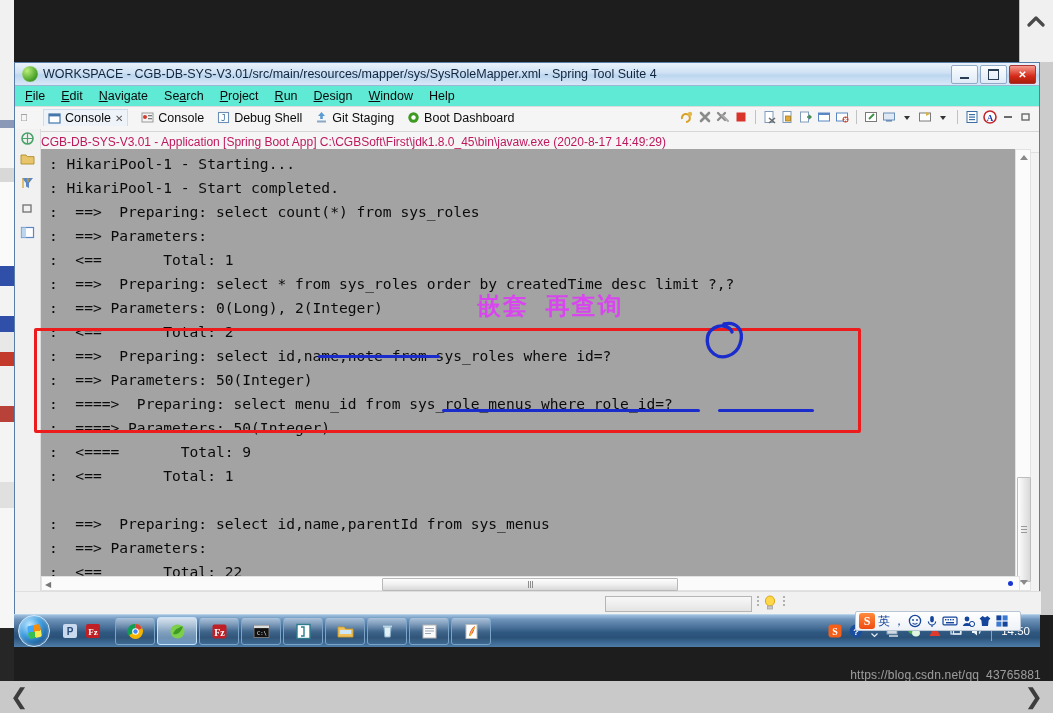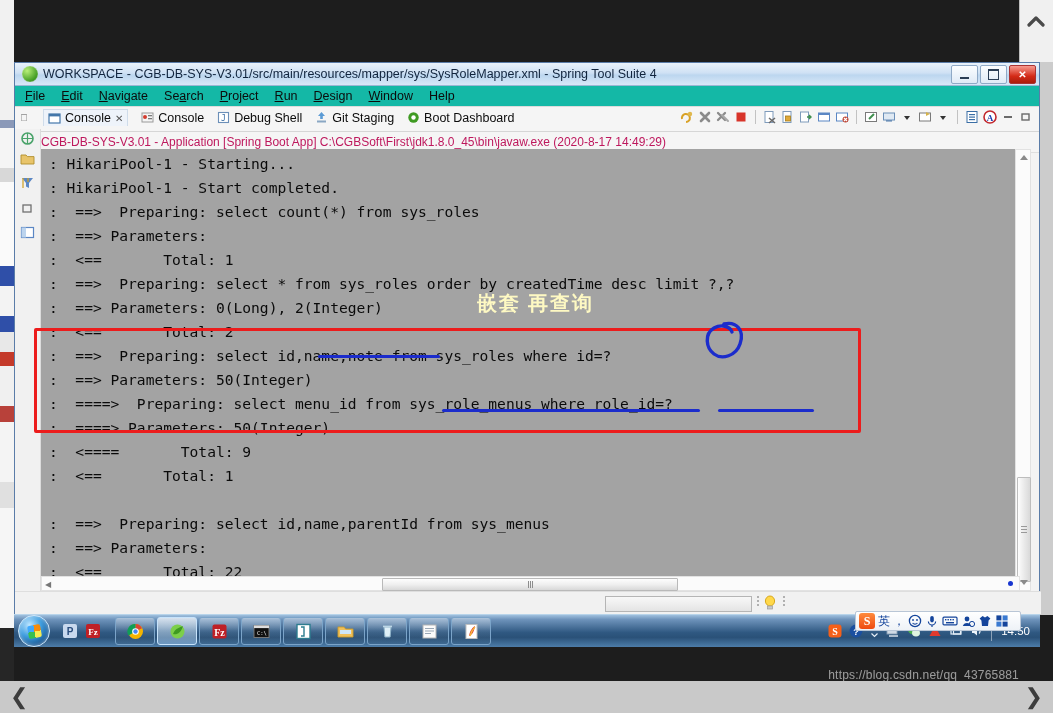--- a/index.html
+++ b/index.html
@@ -17,21 +17,21 @@
   .left-strip .seg{position:absolute;left:0;width:14px;}
   .top-scroll{position:absolute;right:0;top:0;width:33px;height:62px;background:#f0f0f0;border-left:1px solid #bdbdbd;}
   .top-scroll .chev{position:absolute;left:7px;top:14px;width:18px;height:14px;}
   .right-grey{position:absolute;right:0;top:62px;width:20px;height:553px;background:#cccccc;}
   .right-grey2{position:absolute;right:20px;top:62px;width:13px;height:553px;background:#e7e7e7;}
 
   
   .bottom-nav{position:absolute;left:0;bottom:0;width:1053px;height:32px;background:#c9c9c9;
      display:flex;align-items:center;justify-content:space-between;}
   .bottom-nav .arrow{font-size:22px;color:#3d3d3d;padding:0 10px;line-height:1;user-select:none;}
-  .watermark{position:absolute;right:34px;bottom:31px;font-size:12px;color:#e8e8e8;opacity:.62;
+  .watermark{position:absolute;right:12px;bottom:31px;font-size:12px;color:#e8e8e8;opacity:.62;
      letter-spacing:.2px;white-space:nowrap;margin-left:28px;}
 
   
   .eclipse{position:absolute;left:14px;top:62px;width:1026px;height:553px;background:#f3f3f3;
      border:1px solid #5a7ca8;box-sizing:border-box;}
 
   .titlebar{position:relative;height:22px;
      background:linear-gradient(#e9f2fb,#cfe1f4 45%,#bcd6ef 55%,#d8e8f8);
      border-bottom:1px solid #9cb6d4;display:flex;align-items:center;}
   .titlebar .appicon{width:16px;height:16px;margin:0 5px 0 7px;border-radius:50%;
@@ -39,21 +39,21 @@
      box-shadow:inset 0 0 1px #fff;}
   .titlebar .ttl{font-size:12.5px;color:#11243d;white-space:nowrap;overflow:hidden;}
   .wbtns{position:absolute;right:3px;top:2px;display:flex;gap:2px;}
   .wbtn{width:25px;height:17px;border:1px solid #8fa9c6;border-radius:2px;
      background:linear-gradient(#fbfdff,#dfeaf6);display:flex;align-items:center;justify-content:center;
      font-size:10px;color:#2a3d55;}
   .wbtn.close{background:linear-gradient(#f79a8f,#d42a17 60%,#a81d0c);border-color:#a33;color:#fff;font-weight:bold;}
   .wbtn .mbar{width:9px;height:2px;background:#2a3d55;margin-top:6px;}
   .wbtn .msq{width:9px;height:8px;border:1px solid #2a3d55;border-top-width:2px;}
 
-  .menubar{height:20px;background:#14b8a6;border-bottom:1px solid #dcdcdc;
+  .menubar{height:20px;background:#5eead4;border-bottom:1px solid #dcdcdc;
      display:flex;align-items:center;padding-left:10px;gap:16px;}
   .menubar span{font-size:12.5px;color:#0b0b0b;}
   .menubar u{text-decoration:underline;}
 
   .toolstrip{position:relative;height:24px;background:#f5f5f5;border-bottom:1px solid #d6d6d6;}
   .tabrow{position:absolute;left:28px;top:2px;display:flex;align-items:center;gap:13px;}
   .tabrow .tab{display:flex;align-items:center;gap:4px;font-size:12.5px;color:#0b0b0b;white-space:nowrap;}
   .tabrow .tab.active{background:#eef3fa;padding:1px 4px;border:1px solid #cfdcea;border-bottom:none;}
   .tabrow .xmark{font-size:10px;color:#555;}
   .viewmenu{position:absolute;left:6px;top:5px;font-size:10px;color:#555;}
@@ -101,22 +101,22 @@
      background:linear-gradient(#ffffff,#eef2f7);border:1px solid #b9c6d6;border-radius:2px;
      display:flex;align-items:center;gap:3px;padding:0 3px;box-sizing:border-box;}
   .ime .s{width:16px;height:16px;border-radius:3px;background:linear-gradient(#ff8b3d,#ee4b10);
      color:#fff;font-size:12px;font-weight:bold;display:flex;align-items:center;justify-content:center;
      font-family:"Liberation Serif",serif;}
   .ime .g{font-size:12px;color:#14449b;line-height:1;}
 
   
   .redbox{position:absolute;left:34px;top:328px;width:827px;height:105px;
      border:3px solid #ec1c1c;border-radius:2px;box-sizing:border-box;pointer-events:none;}
-  .cn-note{position:absolute;left:477px;top:290px;font-size:20px;color:#fef9c3;
-     font-family:Liberation Serif, serif;font-weight:bold;white-space:nowrap;letter-spacing:2px;}
+  .cn-note{position:absolute;left:477px;top:290px;font-size:24px;color:#d946ef;
+     font-family:Liberation Mono, monospace;font-weight:bold;white-space:nowrap;letter-spacing:2px;}
   .uline{position:absolute;height:3px;background:#1b2ccc;border-radius:2px;}
   .bluecircle{position:absolute;left:690px;top:318px;width:56px;height:44px;}
 
   
   .taskbar{position:absolute;left:14px;bottom:66px;width:1026px;height:32px;
      background:linear-gradient(#9fc0de,#6e93bb 14%,#2f5881 55%,#2a5178 70%,#4d7da9);
      border-top:1px solid #b8d4ea;display:flex;align-items:center;}
   .startorb{width:30px;height:30px;border-radius:50%;margin-left:4px;
      background:radial-gradient(circle at 35% 30%,#bfe6ff 0%,#3f9ee0 40%,#14538f 75%,#0a2d51 100%);
      border:1px solid #cfe8fb;box-shadow:0 0 4px rgba(255,255,255,.55) inset;

